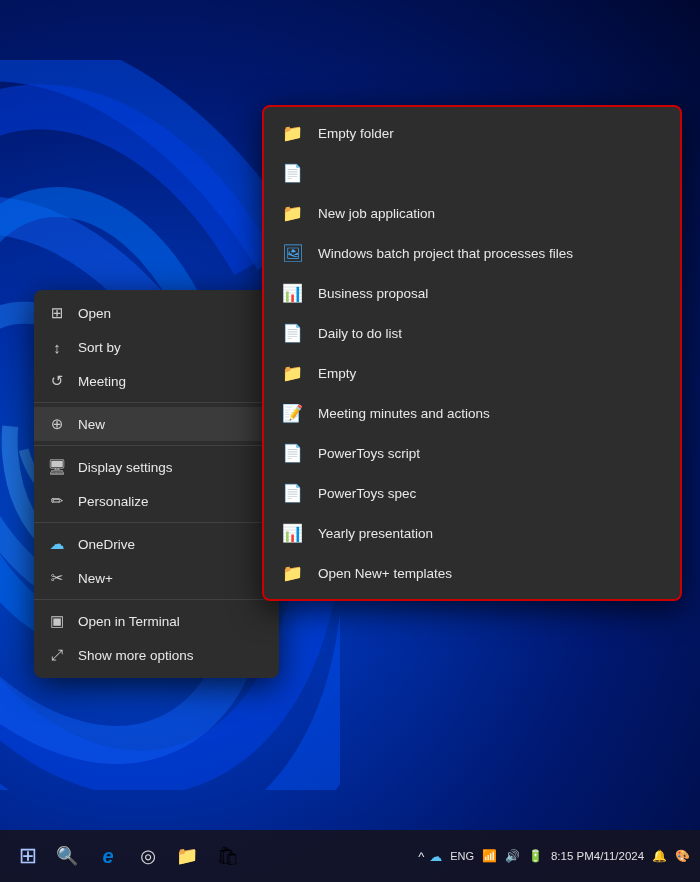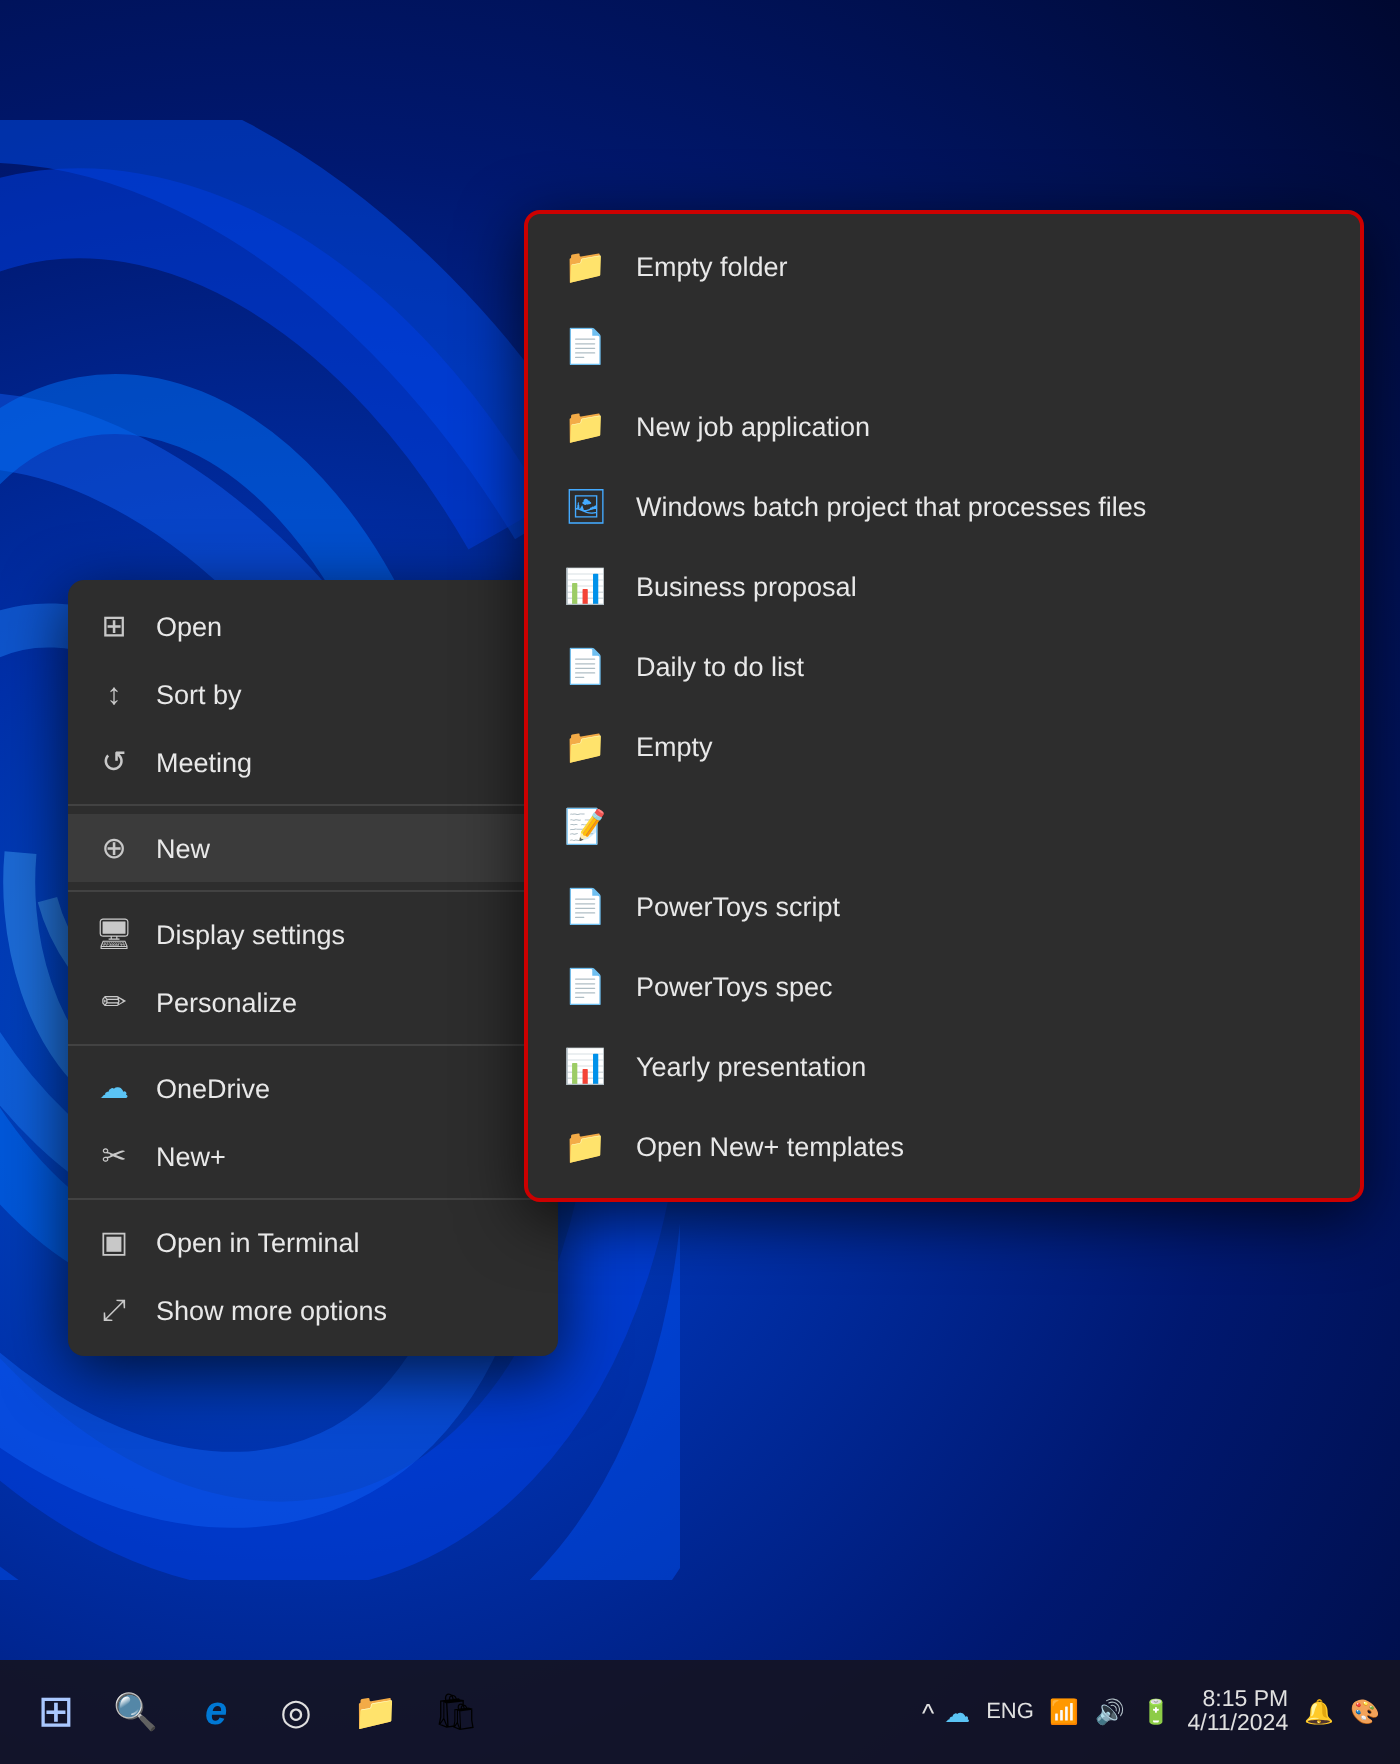--- a/index.html
+++ b/index.html
@@ -135,22 +135,22 @@
     .taskbar-right {
       display: flex;
       align-items: center;
       gap: 8px;
       font-size: 12px;
       color: #e0e0e0;
     }
 
     .taskbar-time {
       display: flex;
-      flex-direction: column;
-      align-items: flex-end;
+      flex-direction: row;
+      align-items: center;
       font-size: 11.5px;
       color: #e0e0e0;
     }
 
     .taskbar-sys-icons {
       display: flex;
       align-items: center;
       gap: 5px;
       font-size: 13px;
       color: #e0e0e0;
@@ -282,20 +282,21 @@
       <span>Daily to do list</span>
     </div>
 
     <div class="submenu-item">
       <span class="file-icon" style="color:#f5c518;">📁</span>
       <span>Empty</span>
     </div>
 
     <div class="submenu-item">
       <span class="file-icon" style="color:#3366cc;">📝</span>
+      <span>Meeting minutes and actions</span>
     </div>
 
     <div class="submenu-item">
       <span class="file-icon" style="color:#cccccc;">📄</span>
       <span>PowerToys script</span>
     </div>
 
     <div class="submenu-item">
       <span class="file-icon" style="color:#cccccc;">📄</span>
       <span>PowerToys spec</span>

